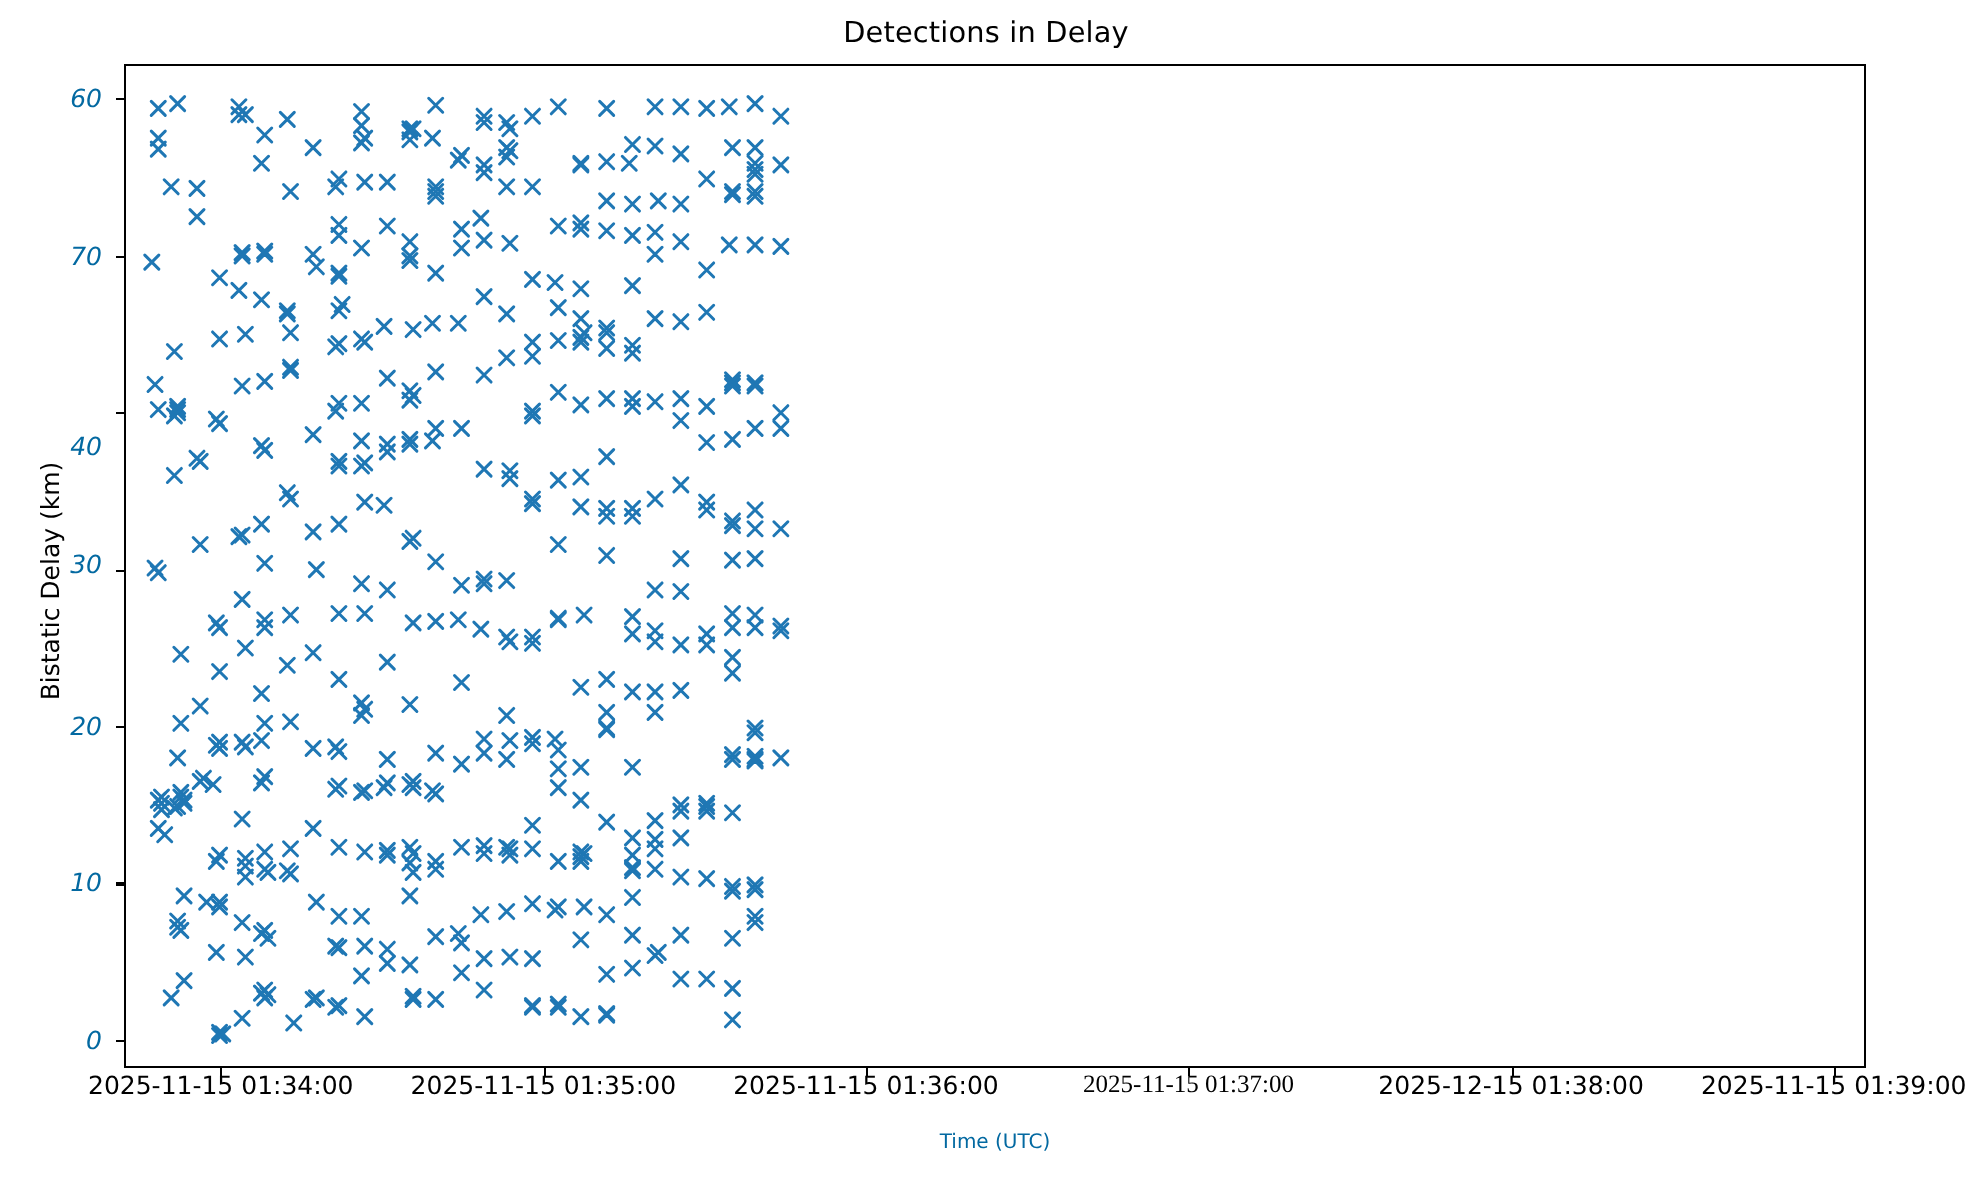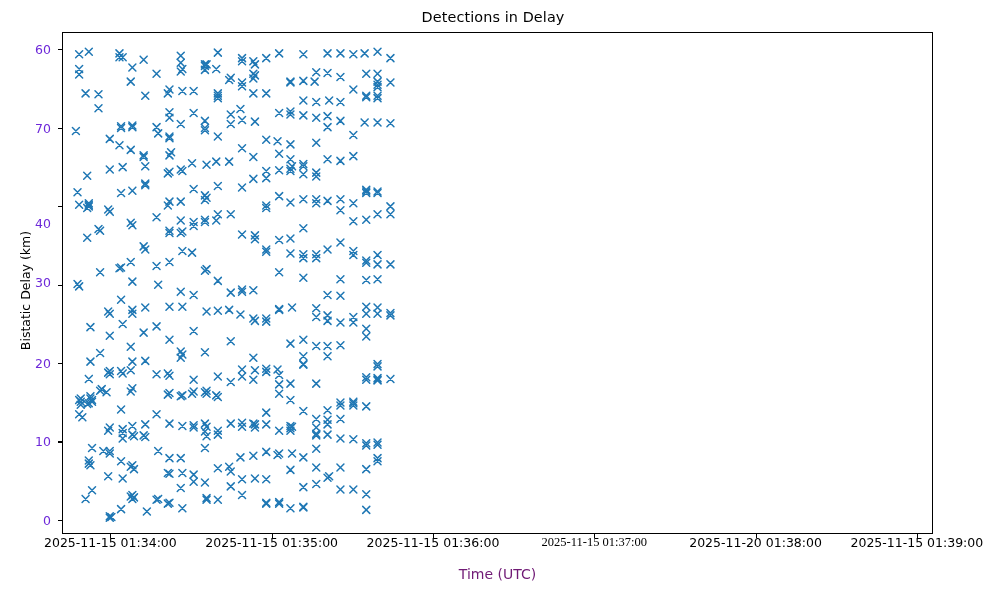--- a/index.html
+++ b/index.html
@@ -57,24 +57,25 @@
   .tick-mark-x {
     position: absolute;
     width: 1.1px;
     height: 4px;
     background: #000000;
   }
   .ytick-label {
     position: absolute;
     right: 0;
     font-size: 12.5px;
-    color: #6d28d9;
+    color: #0369a1;
     text-align: right;
     white-space: nowrap;
     transform: translateY(-50%);
+    font-style: italic;
   }
   #ytick-labels {
     position: absolute;
     left: 0;
     top: 0;
     width: 51px;
     height: 590px;
   }
   .xtick-label {
     position: absolute;
@@ -83,22 +84,22 @@
     white-space: nowrap;
     transform: translateX(-50%);
     top: 535px;
   }
   #xaxis-label {
     position: absolute;
     left: 62px;
     top: 566px;
     width: 871px;
     text-align: center;
-    font-size: 14px;
-    color: #701a75;
+    font-size: 10px;
+    color: #0369a1;
   }
   #yaxis-label {
     position: absolute;
     left: -75px;
     top: 283px;
     width: 200px;
     text-align: center;
     font-size: 12.5px;
     color: #000000;
     transform: rotate(-90deg);
@@ -673,15 +674,15 @@
           <path d="M323.9314814814806,278.875L330.9314814814806,285.875M323.9314814814806,285.875L330.9314814814806,278.875"></path>
           <path d="M323.9314814814806,342.40937499999995L330.9314814814806,349.40937499999995M323.9314814814806,349.40937499999995L330.9314814814806,342.40937499999995"></path>
         </g>
       </svg>
   </div>
 
 <div class="xtick-label" style="left: 110.389px;">2025-11-15 01:34:00</div>
     <div class="xtick-label" style="left: 271.685px;">2025-11-15 01:35:00</div>
     <div class="xtick-label" style="left: 432.981px;">2025-11-15 01:36:00</div>
     <div class="xtick-label" style="left: 594.278px; font-family: Liberation Serif, serif;">2025-11-15 01:37:00</div>
-    <div class="xtick-label" style="left: 755.574px;">2025-11-20 01:38:00</div>
+    <div class="xtick-label" style="left: 755.574px;">2025-12-15 01:38:00</div>
     <div class="xtick-label" style="left: 916.87px;">2025-11-15 01:39:00</div>
   </div>
 
 </body></html>

